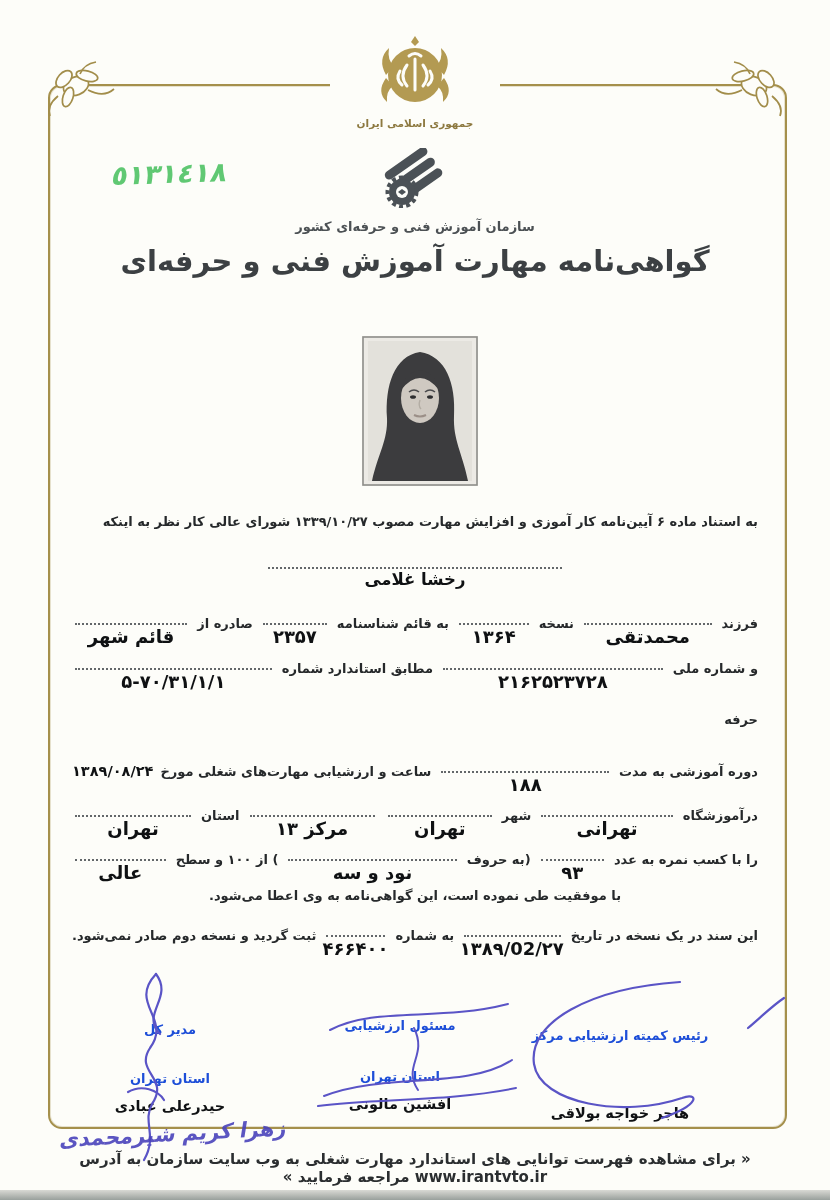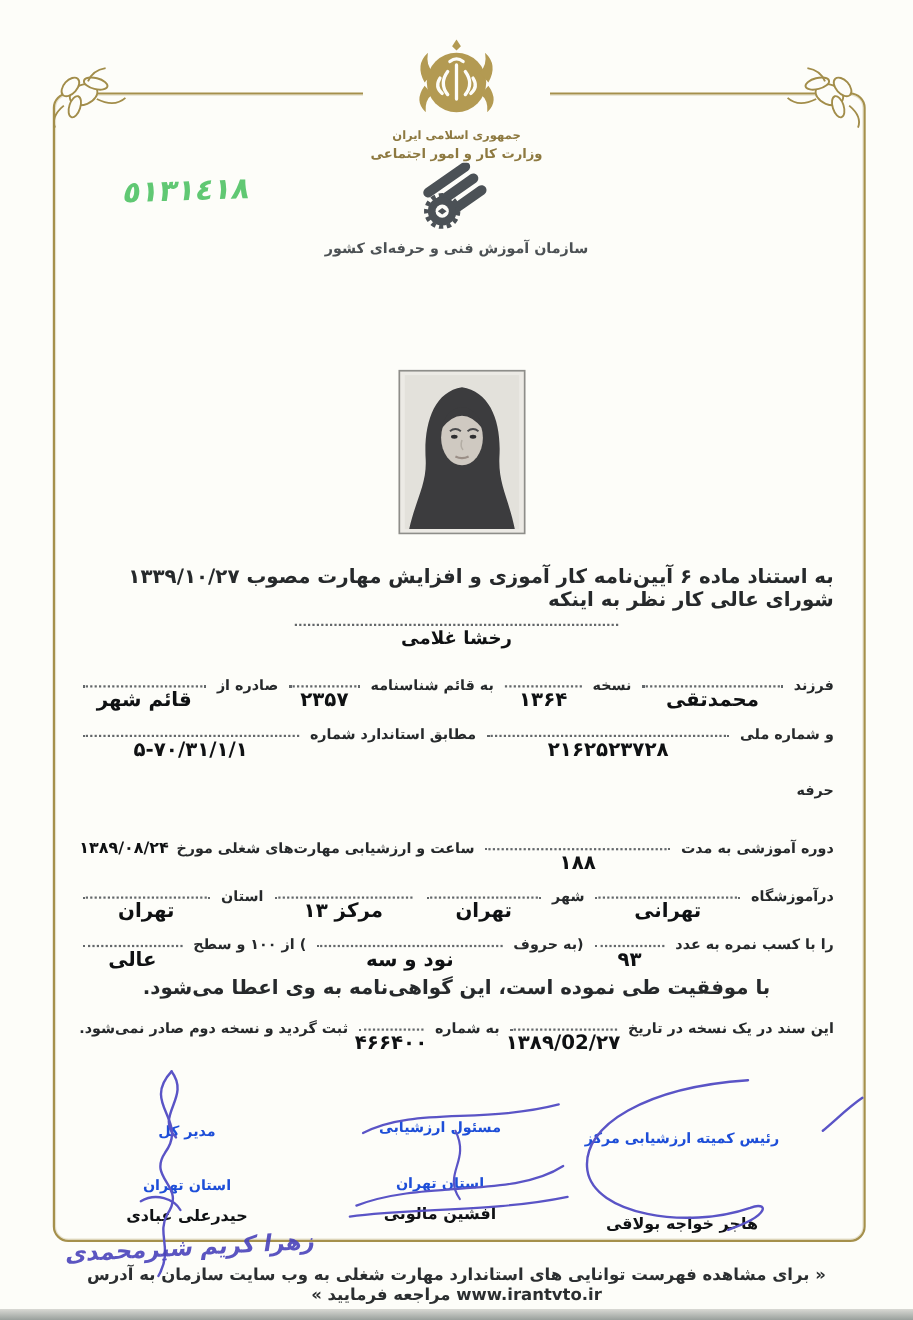--- a/index.html
+++ b/index.html
@@ -31,21 +31,21 @@
        align-items:flex-start;gap:7px;height:42px;}
   .lbl{font-weight:700;font-size:13px;line-height:19px;white-space:nowrap;color:#26292b;}
   .fill{flex-grow:1;position:relative;text-align:center;min-width:36px;}
   .dots{display:block;position:absolute;top:9px;left:3px;right:3px;height:0;
         border-top:2px dotted #63676a;}
   .val{display:inline-block;position:relative;padding-top:14px;font-weight:700;
        font-size:18px;line-height:1;color:#0f1113;white-space:nowrap;font-style:normal;}
   .inlineval{font-weight:700;font-size:14.5px;line-height:19px;color:#0f1113;white-space:nowrap;}
   .ltr{direction:ltr;unicode-bidi:isolate;}
   .plainline{position:absolute;left:72px;right:72px;direction:rtl;font-weight:700;
-             font-size:18px;color:#26292b;}
+             font-size:13px;color:#26292b;}
   .center{text-align:center;}
   .namefill{flex-grow:0;width:300px;}
   .name .val{font-size:16.5px;}
   
   .sigcol{position:absolute;direction:rtl;text-align:center;}
   .sigtitle,.sigregion{font-size:13px;font-weight:700;color:#1d4ed8;}
   .signame{font-size:14.5px;font-weight:700;color:#101214;}
   .sigsvg{position:absolute;pointer-events:none;}
   
   .footer{position:absolute;left:36px;right:36px;top:1150px;text-align:center;direction:rtl;
@@ -99,40 +99,40 @@
         <path d="M59,27 v31"></path>
         <path d="M51,33 q-8,11 0,21"></path>
         <path d="M67,33 q8,11 0,21"></path>
         <path d="M44,39 q-5,8 2,14"></path>
         <path d="M74,39 q5,8 -2,14"></path>
         <path d="M53,24 q6,-5 12,0"></path>
       </g>
     </svg>
   </div>
   <div class="hline country">جمهوری اسلامی ایران</div>
-  <div class="hline ministry">وزارت کار و امور اجتماعی</div>
 
   <div class="serial">٥١٣١٤١٨</div>
 
   <div class="logo">
     <svg width="62" height="60" viewBox="0 0 62 60">
       <g fill="#4b5156">
         <g transform="rotate(-35 31 28)">
           <rect x="6" y="8" width="50" height="9" rx="4.5"></rect>
           <rect x="10" y="21" width="46" height="9" rx="4.5"></rect>
           <rect x="14" y="34" width="42" height="9" rx="4.5"></rect>
         </g>
       </g>
       <circle cx="18" cy="44" r="13" fill="#4b5156"></circle>
       <circle cx="18" cy="44" r="14.5" fill="none" stroke="#4b5156" stroke-width="4" stroke-dasharray="4 3.2"></circle>
       <circle cx="18" cy="44" r="6" fill="#fdfdf9"></circle>
       <path d="M14,44 l4,-3 4,3 -4,3 z" fill="#4b5156"></path>
     </svg>
   </div>
   <div class="orgline">سازمان آموزش فنی و حرفه‌ای کشور</div>
+  <div class="title">گواهی‌نامه مهارت آموزش فنی و حرفه‌ای</div>
 
   <svg class="photo" viewBox="0 0 116 150">
     <rect width="116" height="150" fill="#eceae5"></rect>
     <rect x="6" y="5" width="104" height="140" fill="#e3e1db"></rect>
     <path d="M58,16 C32,20 23,50 25,82 C26,104 16,118 10,145 L106,145 C100,116 91,104 92,80 C94,48 84,20 58,16 Z" fill="#3c3c3e"></path>
     <ellipse cx="58" cy="62" rx="19" ry="25" fill="#cfc9c1"></ellipse>
     <path d="M39,54 Q58,30 77,54 Q73,36 58,34 Q43,36 39,54 Z" fill="#3c3c3e"></path>
     <path d="M47,56 q5,-4 10,0" stroke="#4a4a4c" stroke-width="1.6" fill="none"></path>
     <path d="M63,56 q5,-4 10,0" stroke="#4a4a4c" stroke-width="1.6" fill="none"></path>
     <ellipse cx="51" cy="61" rx="3" ry="1.8" fill="#2e2e30"></ellipse>

